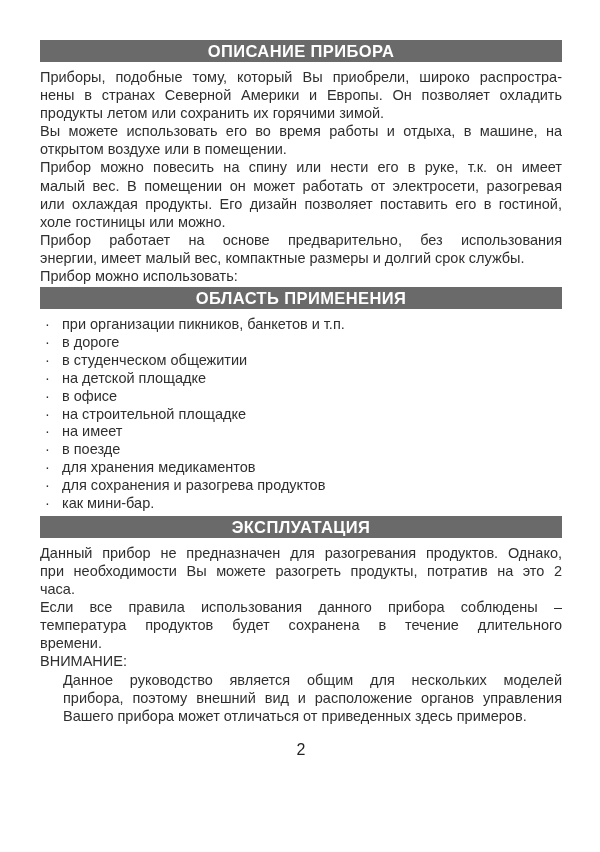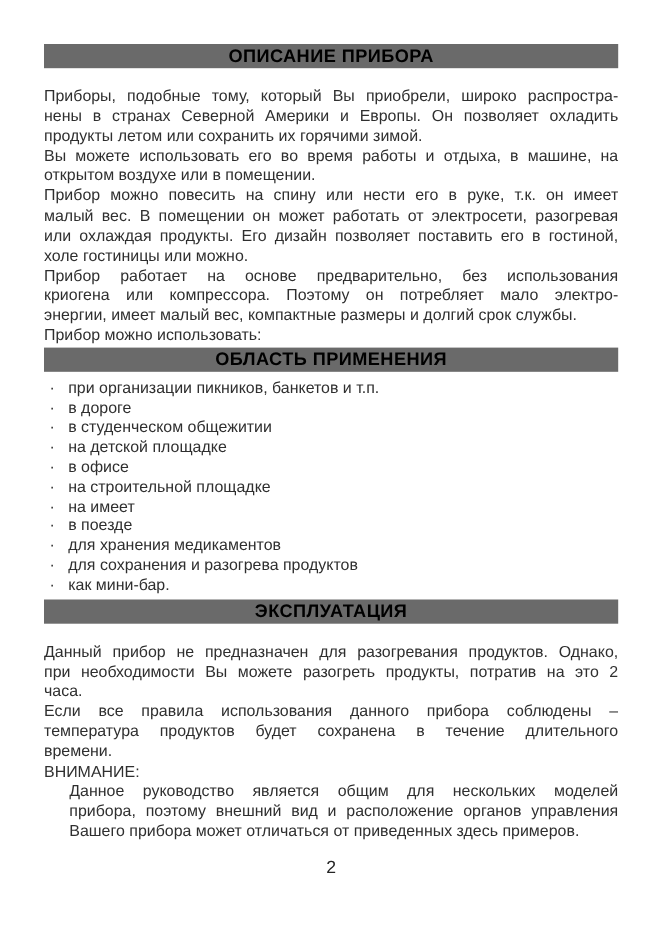--- a/index.html
+++ b/index.html
@@ -10,30 +10,30 @@
     box-sizing:border-box;
     padding:38px 38px 0 40px;
     font-family:"Liberation Sans","DejaVu Sans",sans-serif;
     color:#2f2f2f;
     font-size:14.5px;
     line-height:18.1px;
     overflow:hidden;
   }
   .bar{
     background:#6a6a6a;
-    color:#000000;
+    color:#ffffff;
     text-align:center;
     font-size:16.5px;
     font-weight:bold;
     letter-spacing:0.4px;
     height:22px;
     line-height:22px;
     margin-top:2px;
   }
-  .para-block{margin-top:17px;}
+  .para-block{margin-top:6px;}
   .para{margin:0;}
   .para.indent{padding-left:23px;}
   .line{height:18.1px;overflow:hidden;}
   .line.just{text-align:justify;text-align-last:justify;}
   .bullet-block{margin-top:6px;margin-bottom:4px;}
   .bullet-row{display:flex;height:17.9px;overflow:hidden;}
   .dot{flex:0 0 22px;width:22px;box-sizing:border-box;padding-left:5px;}
   .btext{flex:1;}
   .page-number{
     text-align:center;
@@ -60,21 +60,20 @@
           <div class="line">открытом воздухе или в помещении.</div>
         </div>
         <div class="para">
           <div class="line just">Прибор можно повесить на спину или нести его в руке, т.к. он имеет</div>
           <div class="line just">малый вес. В помещении он может работать от электросети, разогревая</div>
           <div class="line just">или охлаждая продукты. Его дизайн позволяет поставить его в гостиной,</div>
           <div class="line">холе гостиницы или можно.</div>
         </div>
         <div class="para">
           <div class="line just">Прибор работает на основе предварительно, без использования</div>
-          <div class="line just">криогена или компрессора. Поэтому он потребляет мало электро-</div>
           <div class="line">энергии, имеет малый вес, компактные размеры и долгий срок службы.</div>
         </div>
         <div class="para">
           <div class="line">Прибор можно использовать:</div>
         </div>
       </div>
   </section>
 
   <section>
     <div class="bar">ОБЛАСТЬ ПРИМЕНЕНИЯ</div>

